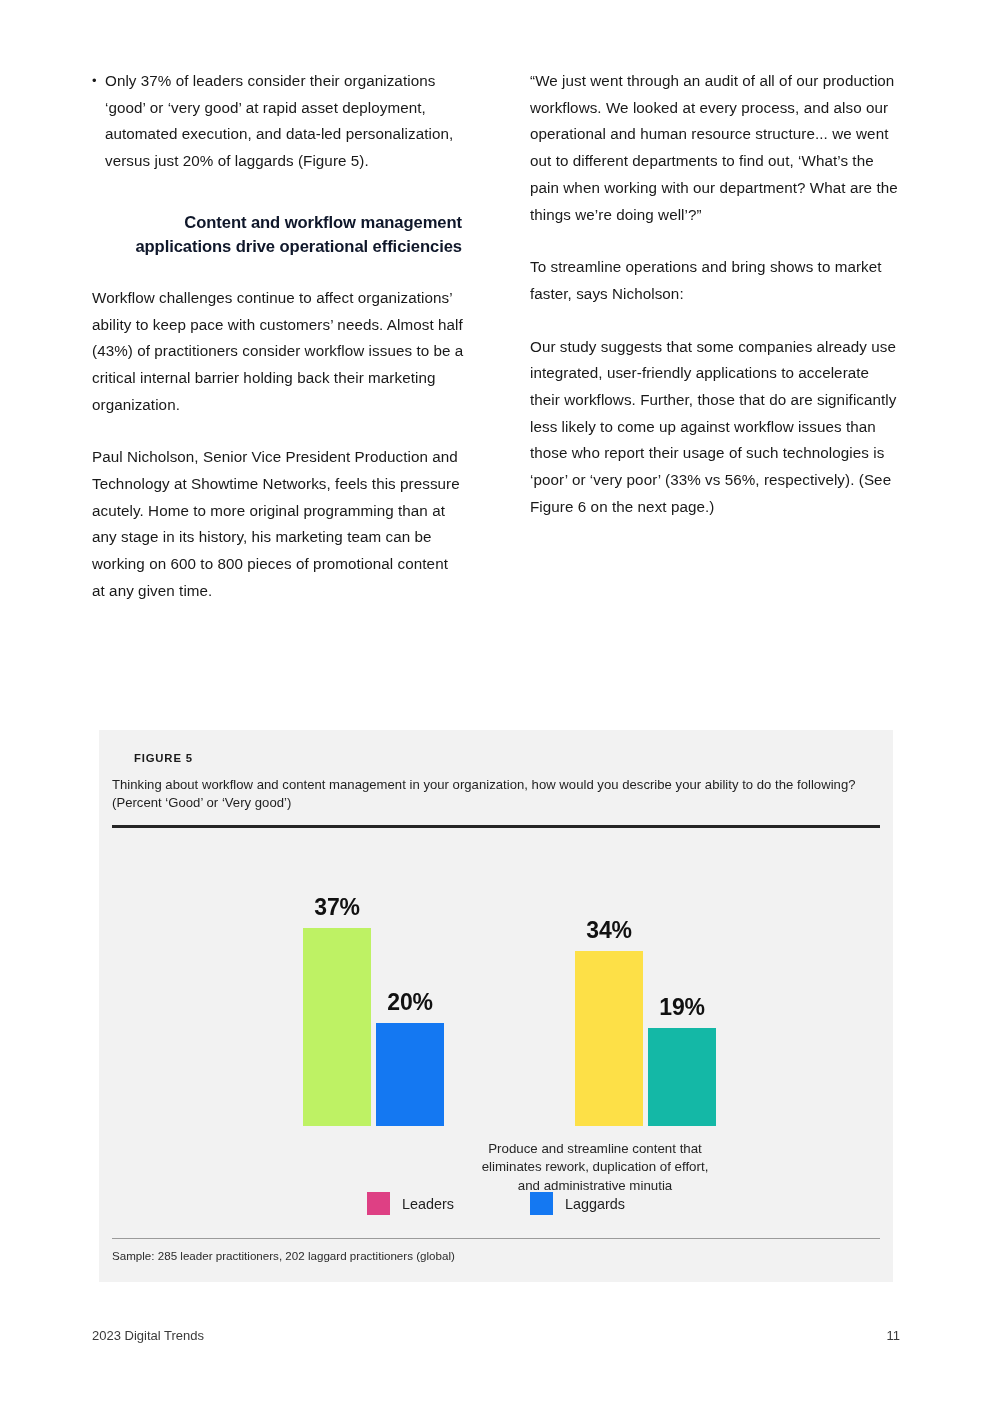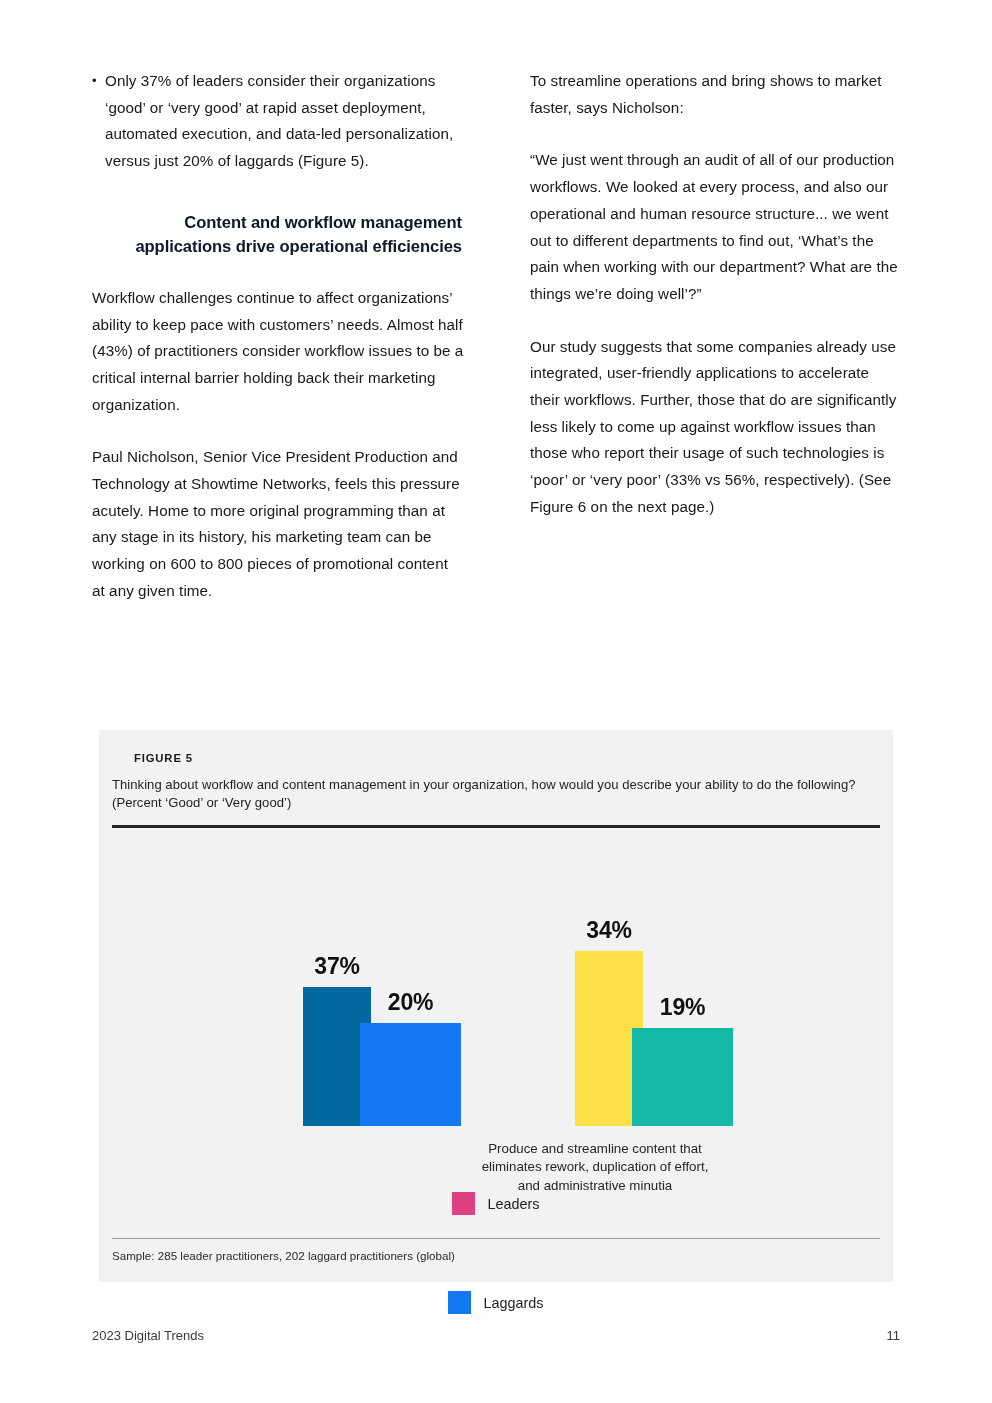--- a/index.html
+++ b/index.html
@@ -150,21 +150,21 @@
   }
   .group-1 { left: 40px; }
   .group-2 { left: 312px; }
 
   .bar {
     position: absolute;
     bottom: 0;
     width: 68px;
   }
   .bar.leaders  { left: 151px; background: #de4084; }
-  .bar.laggards { left: 208px; background: #1478f2; padding-left: 33px; }
+  .bar.laggards { left: 224px; background: #1478f2; }
 
   .bar-value {
     position: absolute;
     bottom: 100%;
     left: 50%;
     transform: translateX(-50%);
     margin-bottom: 7px;
     font-size: 23px;
     font-weight: bold;
     color: #111;
@@ -187,21 +187,20 @@
   
   .legend {
     position: absolute;
     left: 0;
     top: 462px;
     width: 768px;
     display: flex;
     justify-content: center;
     align-items: center;
     gap: 76px;
-    flex-direction: column;
   }
   .legend-item {
     display: flex;
     align-items: center;
     gap: 12px;
   }
   .legend-swatch {
     width: 23px;
     height: 23px;
   }
@@ -240,37 +239,37 @@
       <li>Only 37% of leaders consider their organizations ‘good’ or ‘very good’ at rapid asset deployment, automated execution, and data-led personalization, versus just 20% of laggards (Figure 5).</li>
     </ul>
 
     <h2 class="section-head">Content and workflow management applications drive operational efficiencies</h2>
 
     <p class="para">Workflow challenges continue to affect organizations’ ability to keep pace with customers’ needs. Almost half (43%) of practitioners consider workflow issues to be a critical internal barrier holding back their marketing organization.</p>
     <p class="para">Paul Nicholson, Senior Vice President Production and Technology at Showtime Networks, feels this pressure acutely. Home to more original programming than at any stage in its history, his marketing team can be working on 600 to 800 pieces of promotional content at any given time.</p>
   </div>
 
   <div class="col col-right">
+    <p class="para">“We just went through an audit of all of our production workflows. We looked at every process, and also our operational and human resource structure... we went out to different departments to find out, ‘What’s the pain when working with our department? What are the things we’re doing well’?”</p>
     <p class="para">To streamline operations and bring shows to market faster, says Nicholson:</p>
-    <p class="para">“We just went through an audit of all of our production workflows. We looked at every process, and also our operational and human resource structure... we went out to different departments to find out, ‘What’s the pain when working with our department? What are the things we’re doing well’?”</p>
     <p class="para">Our study suggests that some companies already use integrated, user-friendly applications to accelerate their workflows. Further, those that do are significantly less likely to come up against workflow issues than those who report their usage of such technologies is ‘poor’ or ‘very poor’ (33% vs 56%, respectively). (See Figure 6 on the next page.)</p>
   </div>
 
   <div class="figure-panel">
     <div class="fig-inner">
 
       <div class="fig-label">FIGURE 5</div>
       <div class="fig-question">Thinking about workflow and content management in your organization, how would you describe your ability to do the following? (Percent ‘Good’ or ‘Very good’)</div>
 
       <div class="rule-top"></div>
 
       <div class="plot">
 
         <div class="group group-1">
-          <div class="bar leaders" id="b1l" style="height: 139px; background: #0369a1;">
+          <div class="bar leaders" id="b1l" style="height: 198px; background: #bef264;">
             <span class="bar-value">37%</span>
           </div>
           <div class="bar laggards" id="b1g" style="height: 103.243px; background: rgb(20, 120, 242);">
             <span class="bar-value">20%</span>
           </div>
         </div>
 
         <div class="group group-2">
           <div class="bar leaders" id="b2l" style="height: 175.514px; background: #fde047;">
             <span class="bar-value">34%</span>

